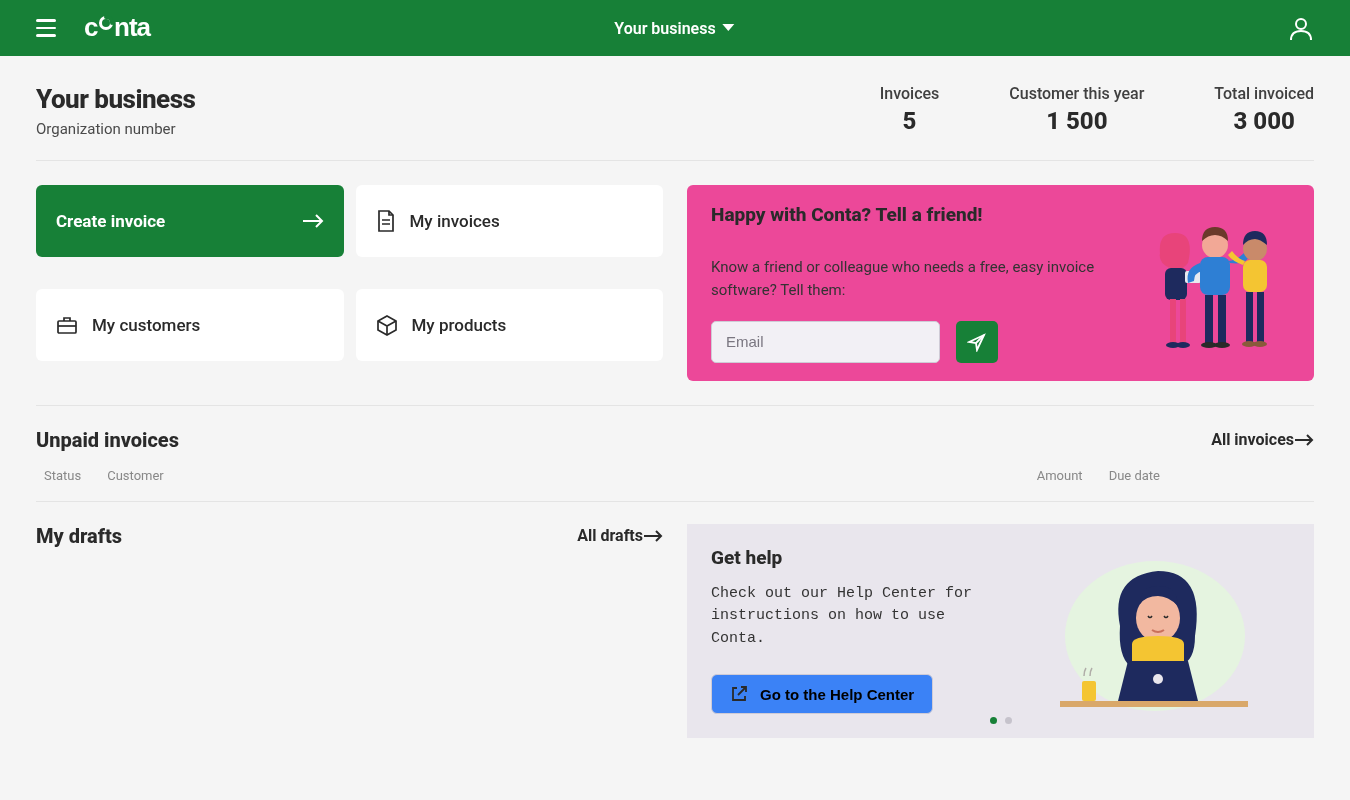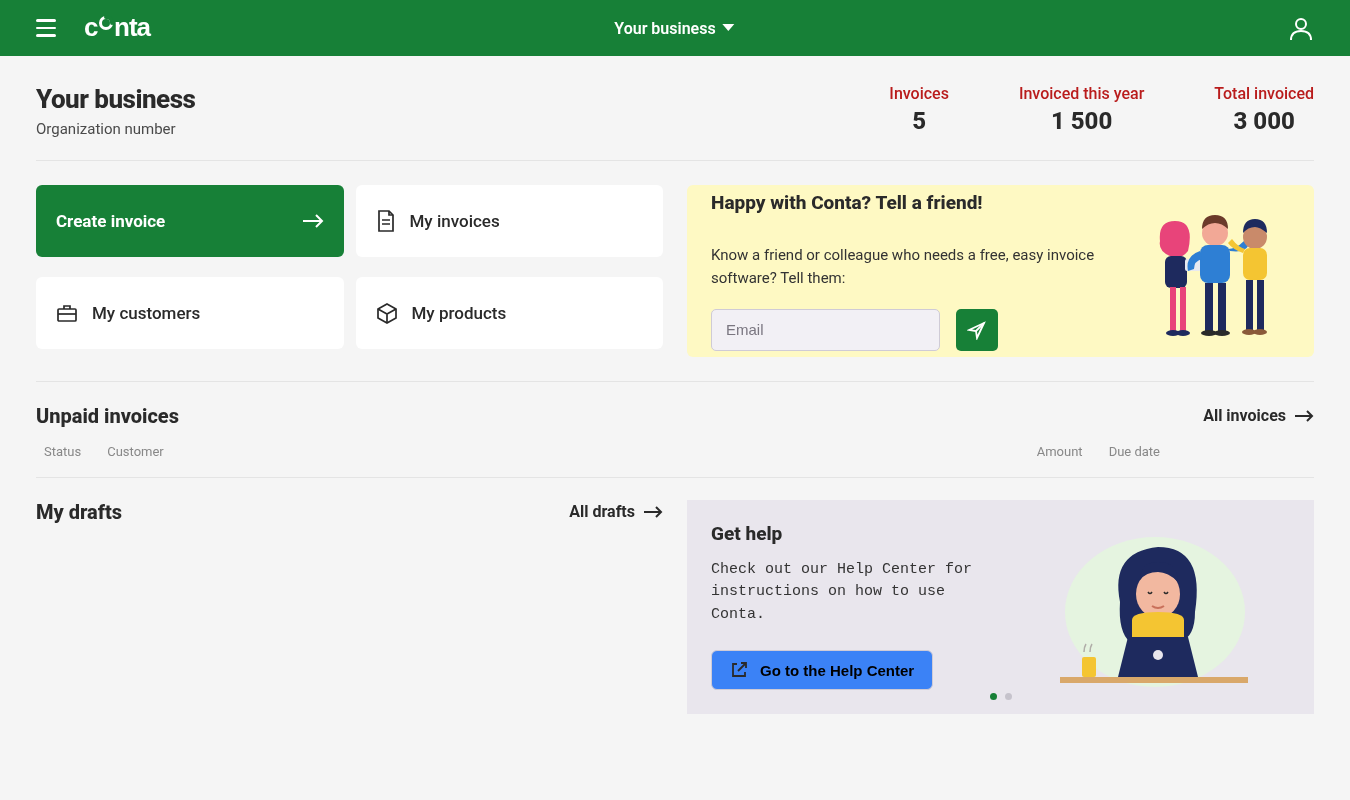--- a/index.html
+++ b/index.html
@@ -82,21 +82,21 @@
     margin-top: 6px;
   }
   .stats {
     display: flex;
     gap: 70px;
     text-align: center;
   }
   .stat-label {
     font-size: 16px;
     font-weight: 500;
-    color: #b91c1c;
+    color: #404040;
   }
   .stat-value {
     font-size: 24px;
     font-weight: 800;
     margin-top: 4px;
   }
   .grid-main {
     display: grid;
     grid-template-columns: 1fr 1fr;
     gap: 24px;
@@ -127,23 +127,23 @@
     display: flex;
     align-items: center;
     gap: 14px;
   }
   .card-primary {
     background: #178037;
     color: #fff;
     font-weight: 700;
   }
   .refer-card {
-    background: #fef9c3;
+    background: #ec4899;
     border-radius: 6px;
-    padding: 6px 24px;
+    padding: 18px 24px;
     position: relative;
     display: flex;
     gap: 20px;
     align-items: stretch;
   }
   .refer-left { flex: 1; }
   .refer-title {
     font-size: 19px;
     font-weight: 800;
   }
@@ -194,21 +194,21 @@
   }
   .section-title {
     font-size: 20px;
     font-weight: 800;
   }
   .section-link {
     font-size: 16px;
     font-weight: 700;
     display: flex;
     align-items: center;
-    gap: 8px;
+    gap: 0;
     cursor: pointer;
   }
   .unpaid-table {
     display: flex;
     gap: 26px;
     font-size: 13px;
     color: #888;
     padding: 16px 8px 18px 8px;
     border-bottom: 1px solid #e4e4e4;
   }
@@ -314,21 +314,21 @@
     <div>
       <div class="biz-title">Your business</div>
       <div class="biz-sub">Organization number</div>
     </div>
     <div class="stats">
       <div>
         <div class="stat-label">Invoices</div>
         <div class="stat-value">5</div>
       </div>
       <div>
-        <div class="stat-label">Invoiced this year</div>
+        <div class="stat-label">Customer this year</div>
         <div class="stat-value">1 500</div>
       </div>
       <div>
         <div class="stat-label">Total invoiced</div>
         <div class="stat-value">3 000</div>
       </div>
     </div>
   </div>
 
   <div class="grid-main">

